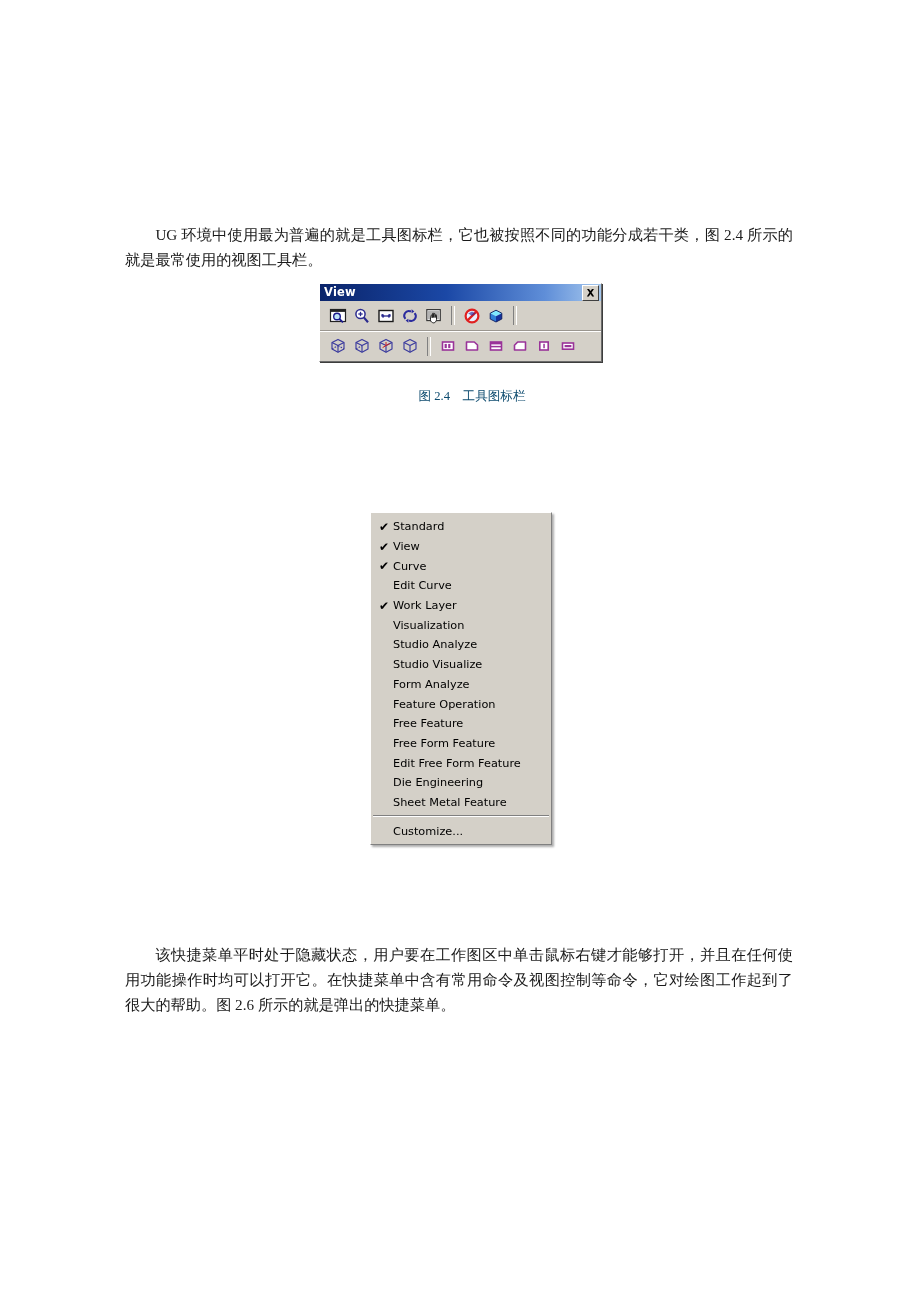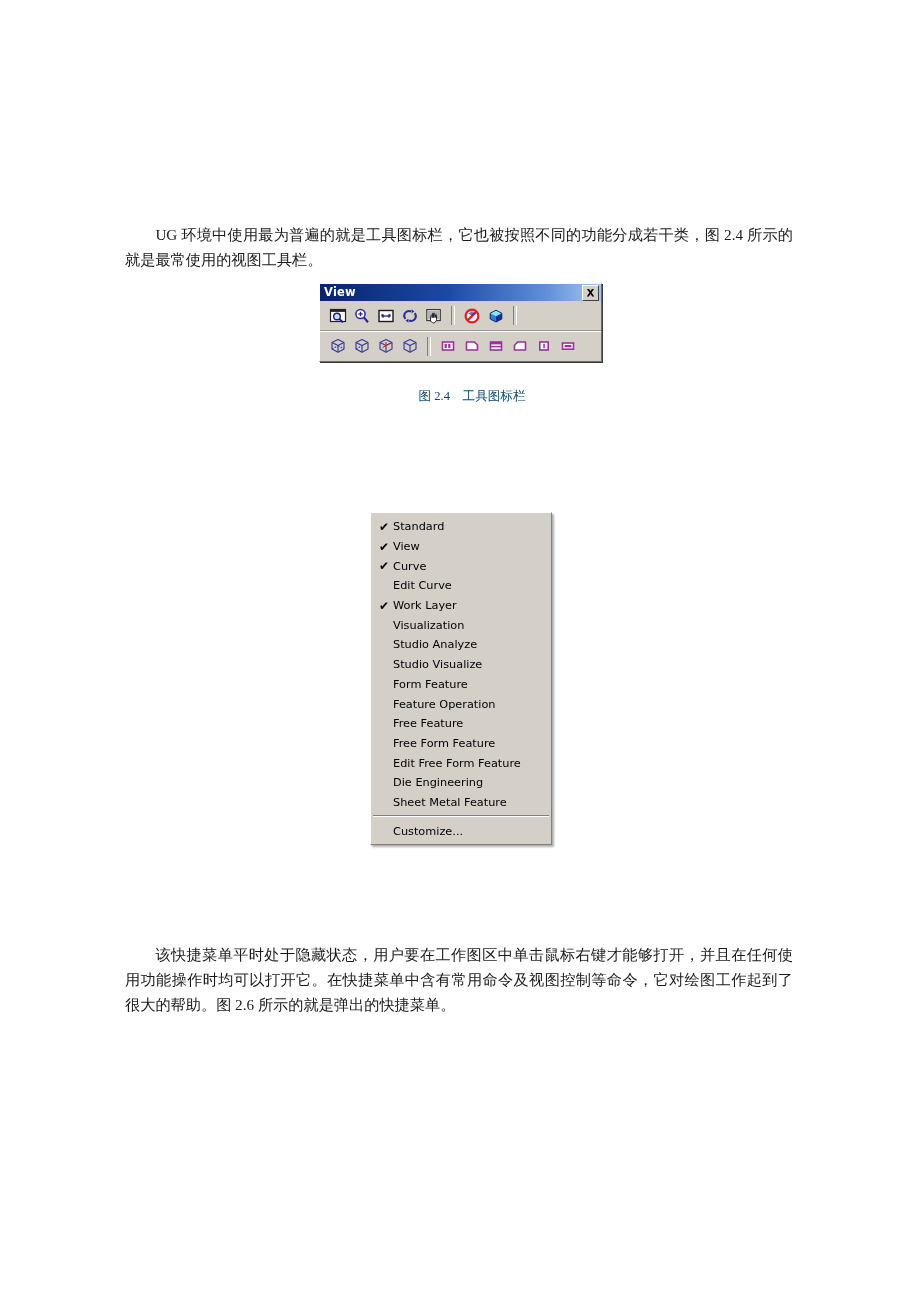--- a/index.html
+++ b/index.html
@@ -388,21 +388,21 @@
     <div class="menu-item">
       <span class="menu-check"></span>
       <span class="menu-label">Studio Analyze</span>
     </div>
     <div class="menu-item">
       <span class="menu-check"></span>
       <span class="menu-label">Studio Visualize</span>
     </div>
     <div class="menu-item">
       <span class="menu-check"></span>
-      <span class="menu-label">Form Feature</span>
+      <span class="menu-label">Form Analyze</span>
     </div>
     <div class="menu-item">
       <span class="menu-check"></span>
       <span class="menu-label">Feature Operation</span>
     </div>
     <div class="menu-item">
       <span class="menu-check"></span>
       <span class="menu-label">Free Feature</span>
     </div>
     <div class="menu-item">

